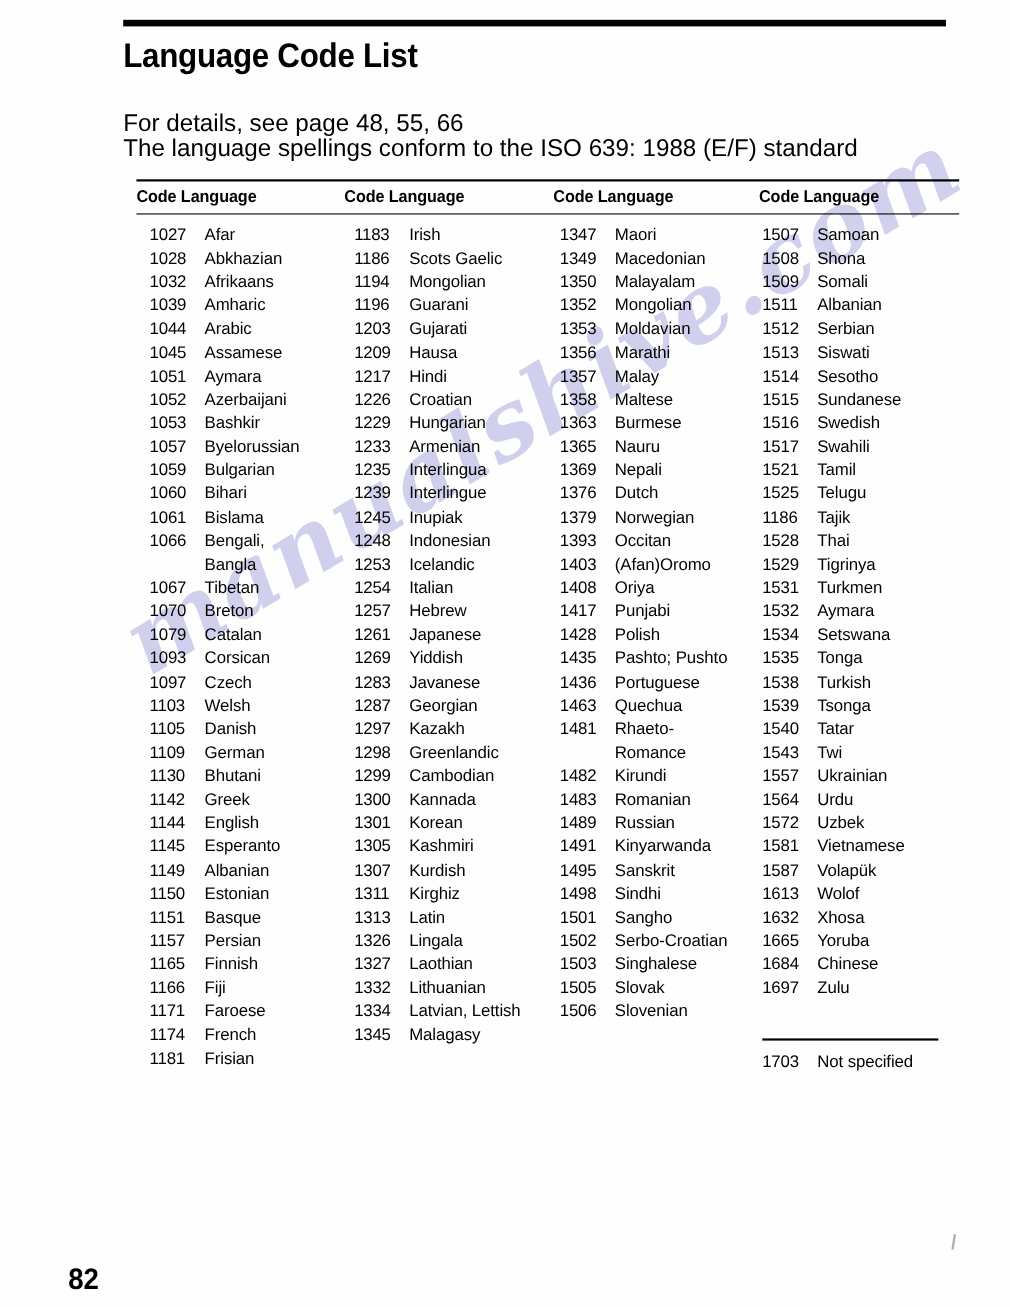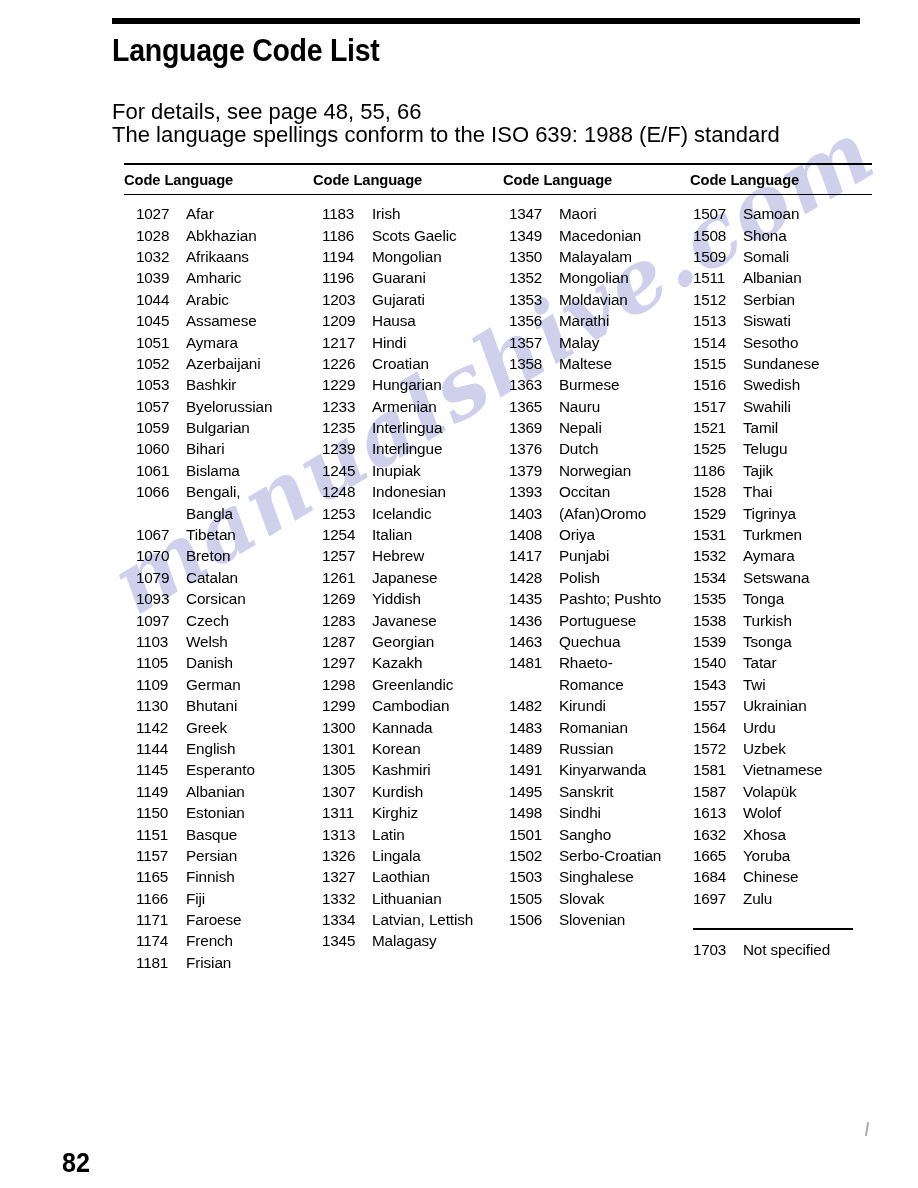--- a/index.html
+++ b/index.html
@@ -145,21 +145,21 @@
     letter-spacing: -0.2px;
   }
   .entry .lang {
     padding-left: 8px;
     letter-spacing: -0.1px;
   }
   .entry.cont .code { visibility: hidden; }
 
   
   .tail-block {
-    margin-top: 19px;
+    margin-top: 35px;
     width: 160px;
   }
   .tail-rule {
     width: 160px;
     height: 1.6px;
     background: #000;
     margin-bottom: 9px;
   }
 
   

